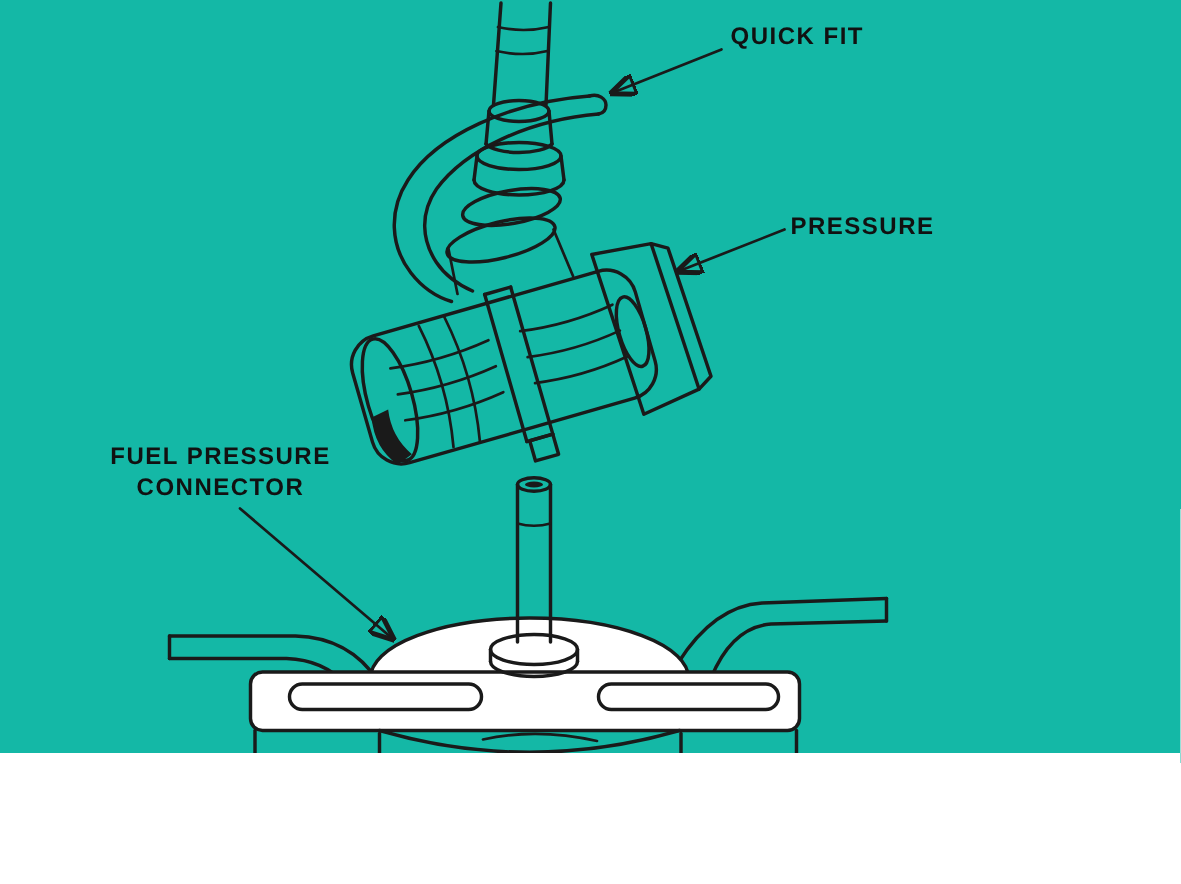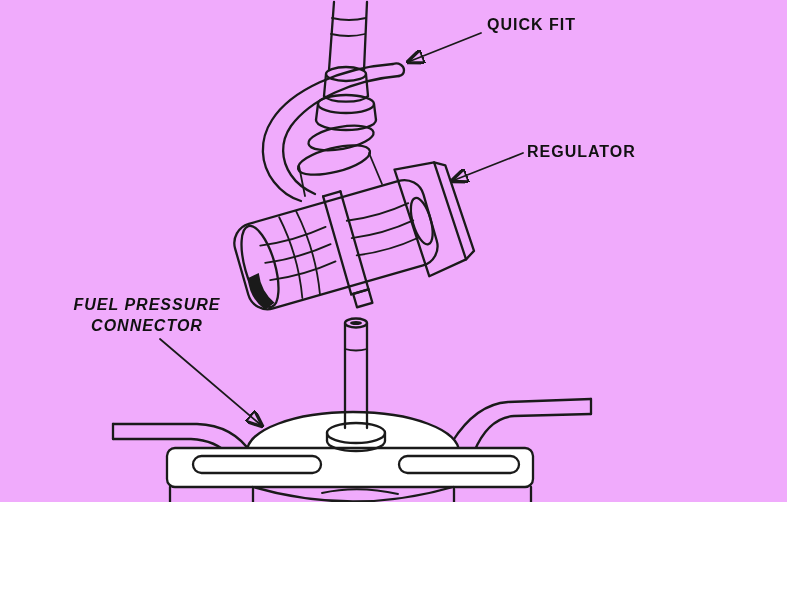--- a/index.html
+++ b/index.html
@@ -1,20 +1,20 @@
 <!DOCTYPE html>
 <html><head>
 <meta charset="utf-8">
 <style>
   html, body { margin: 0; padding: 0; background: #ffffff; }
   .stage {
     position: relative;
     width: 787px;
     height: 502px;
-    background: #f0abfc;
+    background: #14b8a6;
     overflow: hidden;
     font-family: "Liberation Sans", sans-serif;
   }
   svg.drawing { position: absolute; inset: 0; }
   svg.drawing path, svg.drawing rect, svg.drawing ellipse, svg.drawing line {
     stroke: #1a1a1a;
     stroke-width: 2.3;
     fill: none;
     stroke-linecap: round;
     stroke-linejoin: round;
@@ -27,21 +27,21 @@
   .label {
     position: absolute;
     font-weight: 700;
     font-size: 16px;
     line-height: 21px;
     letter-spacing: 1px;
     color: #111111;
     white-space: nowrap;
   }
   .label span { display: block; }
-  .label.center { text-align: center; white-space: normal; font-style: italic; }
+  .label.center { text-align: center; white-space: normal; }
 </style>
 </head>
 <body>
 
 <div class="stage">
 
   <svg class="drawing" width="787" height="589" viewBox="0 0 787 589">
     <defs>
       <marker id="arrow" viewBox="0 0 12 10" refX="11" refY="5" markerWidth="10" markerHeight="8" orient="auto">
         <path d="M0,0 L12,5 L0,10 Z" fill="#1a1a1a" stroke="none"></path>
@@ -145,21 +145,21 @@
       <line class="callout" x1="523" y1="153" x2="452" y2="181" marker-end="url(#arrow)"></line>
       <line class="callout" x1="160" y1="339" x2="262" y2="426" marker-end="url(#arrow)"></line>
     </g>
   </svg>
 
   <div class="label" style="left:487px; top:14px">
     <span>QUICK FIT</span>
   </div>
 
   <div class="label" style="left:527px; top:141px">
-    <span>REGULATOR</span>
+    <span>PRESSURE</span>
   </div>
 
   <div class="label center" style="left:62px; top:294px; width:170px">
     <span>FUEL PRESSURE</span>
     <span>CONNECTOR</span>
   </div>
 
 </div>
 
 </body></html>

